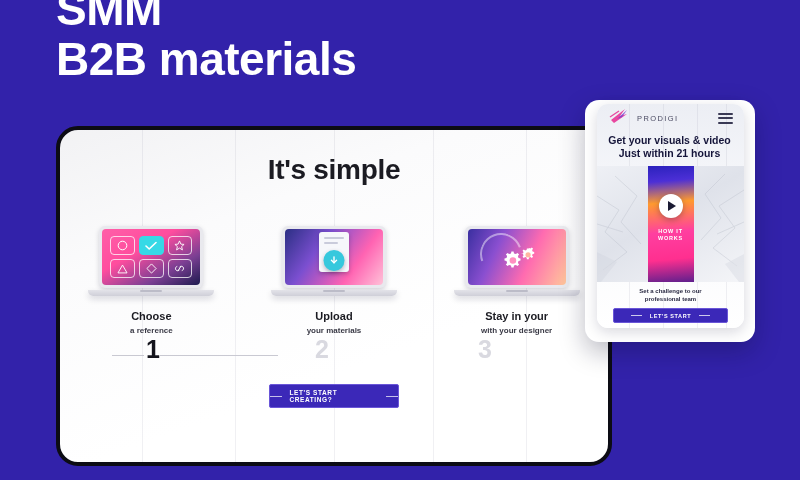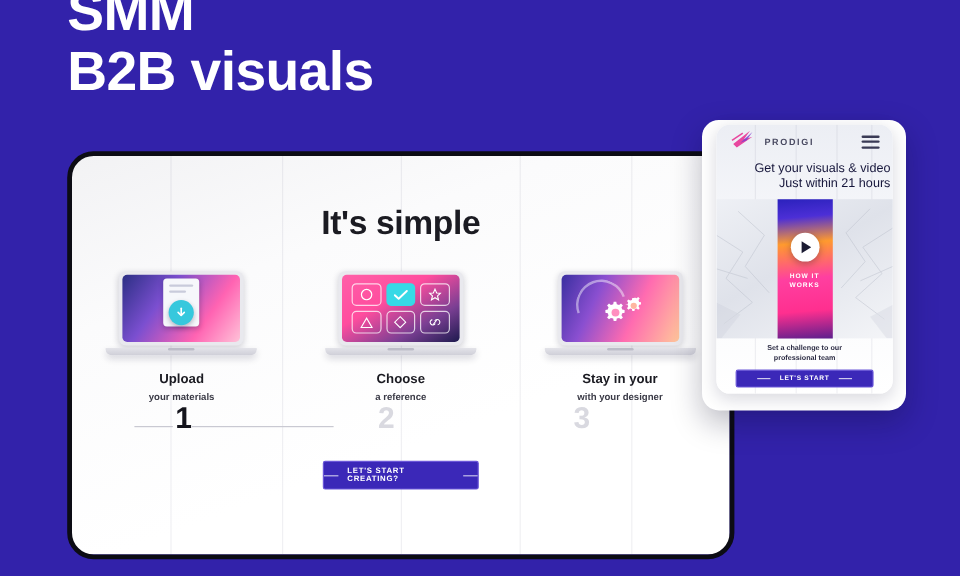--- a/index.html
+++ b/index.html
@@ -26,21 +26,21 @@
     border:4px solid #0c0c14; border-radius:22px;
     overflow:hidden;
   }
   .guides { position:absolute; inset:0; }
   .guides i {
     position:absolute; top:0; bottom:0; width:1px;
     background:rgba(140,140,160,.13);
   }
 
   .card-title {
-    position:absolute; left:0; right:0; top:40px;
+    position:absolute; left:0; right:0; top:24px;
     text-align:center; color:#1b1b22;
     font-size:28px; font-weight:700; letter-spacing:-0.3px;
   }
 
   
   .steps {
     position:absolute; left:0; right:0; top:96px;
     display:flex; justify-content:space-around; align-items:flex-start;
   }
   .step { width:150px; display:flex; flex-direction:column; align-items:center; }
@@ -148,27 +148,27 @@
     border-radius:11px; overflow:hidden;
     box-shadow:0 4px 14px rgba(10,10,50,.16);
   }
   .ph-guides { position:absolute; inset:0; }
   .ph-guides i { position:absolute; top:0; bottom:0; width:1px; background:rgba(130,130,160,.12); }
 
   .ph-bar {
     position:absolute; left:0; right:0; top:0; height:28px;
     display:flex; align-items:center; padding:0 11px; gap:7px;
   }
-  .brand { color:#4a4a62; font-size:7.5px; font-weight:700; letter-spacing:1.4px; }
+  .brand { color:#4a4a62; font-size:7.5px; font-weight:400; letter-spacing:1.4px; }
   .burger { margin-left:auto; display:flex; flex-direction:column; gap:2.5px; }
   .burger i { display:block; width:15px; height:2px; background:#3a3a55; border-radius:1px; }
 
   .ph-head {
-    position:absolute; left:0; right:2px; top:30px; text-align:right;
-    color:#15153a; font-size:10.5px; font-weight:400; line-height:13px;
+    position:absolute; left:0; right:2px; top:30px; text-align:center;
+    color:#15153a; font-size:10.5px; font-weight:700; line-height:13px;
   }
   .ph-hero {
     position:absolute; left:0; right:0; top:62px; height:116px; overflow:hidden;
     background:linear-gradient(150deg,#eef0f5 0%,#dfe2ea 45%,#f4f5f8 100%);
   }
   .crinkle { position:absolute; inset:0; opacity:.55; }
   .hero-phone {
     position:absolute; left:50%; transform:translateX(-50%); top:-8px;
     width:46px; height:132px; border-radius:7px;
     background:linear-gradient(175deg,#1b1bb0 0%,#4c2fd6 18%,#ff9a2e 34%,#ff3fa0 56%,#ff2f8f 76%,#2a1a8c 100%);
@@ -199,36 +199,82 @@
   }
   .ph-cta s { width:11px; height:1px; background:rgba(255,255,255,.75); display:block; text-decoration:none; }
 </style>
 </head>
 <body>
 
 <div class="stage">
 
   <div class="headline">
     <span>SMM</span>
-    <span class="l2">B2B visuals</span>
+    <span class="l2">B2B materials</span>
   </div>
 
   <div class="card">
 
     <div class="guides">
       <i style="left:15%"></i>
         <i style="left:32%"></i>
         <i style="left:50%"></i>
       <i style="left:68%"></i>
         <i style="left:85%"></i>
     </div>
 
     <div class="card-title">It's simple</div>
 
     <div class="steps">
+
+      <div class="step">
+        <div class="laptop">
+          <div class="lid">
+            <div class="screen scr1">
+              <div class="grid3">
+                <div class="cell">
+                  <svg width="11" height="11" viewBox="0 0 11 11">
+                      <circle cx="5.5" cy="5.5" r="4.3" fill="none" stroke="#fff" stroke-width="1"></circle>
+                    </svg>
+                </div>
+                <div class="cell on">
+                  <svg width="12" height="10" viewBox="0 0 12 10">
+                      <polyline points="1,5 4.2,8 11,1.5" fill="none" stroke="#fff" stroke-width="1.6" stroke-linecap="round" stroke-linejoin="round"></polyline>
+                    </svg>
+                </div>
+                <div class="cell">
+                  <svg width="11" height="11" viewBox="0 0 12 12">
+                      <polygon points="6,1 7.5,4.5 11,4.8 8.3,7.2 9.2,10.8 6,8.8 2.8,10.8 3.7,7.2 1,4.8 4.5,4.5" fill="none" stroke="#fff" stroke-width="1"></polygon>
+                    </svg>
+                </div>
+                <div class="cell">
+                  <svg width="11" height="10" viewBox="0 0 12 11">
+                      <polygon points="6,1.2 11,9.8 1,9.8" fill="none" stroke="#fff" stroke-width="1"></polygon>
+                    </svg>
+                </div>
+                <div class="cell">
+                  <svg width="11" height="11" viewBox="0 0 12 12">
+                      <polygon points="6,1 11,6 6,11 1,6" fill="none" stroke="#fff" stroke-width="1"></polygon>
+                    </svg>
+                </div>
+                <div class="cell">
+                  <svg width="13" height="11" viewBox="0 0 14 11">
+                      <path d="M5.5 7.5 L8.5 3.5" stroke="#fff" stroke-width="1" fill="none"></path>
+                      <path d="M4.6 3.2a2.4 2.4 0 1 0 2.6 3.4" stroke="#fff" stroke-width="1" fill="none"></path>
+                      <path d="M9.4 7.8a2.4 2.4 0 1 0-2.6-3.4" stroke="#fff" stroke-width="1" fill="none"></path>
+                    </svg>
+                </div>
+              </div>
+            </div>
+          </div>
+          <div class="base"></div>
+        </div>
+        <div class="step-title">Choose</div>
+        <div class="step-sub">a reference</div>
+      </div>
 
       <div class="step">
         <div class="laptop">
           <div class="lid">
             <div class="screen scr2">
               <div class="doc">
                 <i></i>
                   <i></i>
               </div>
               <div class="dlbtn">
@@ -236,66 +282,20 @@
                     <line x1="6" y1="2" x2="6" y2="8.4" stroke="#fff" stroke-width="1.5" stroke-linecap="round"></line>
                     <polyline points="3.2,5.8 6,8.6 8.8,5.8" fill="none" stroke="#fff" stroke-width="1.5" stroke-linecap="round" stroke-linejoin="round"></polyline>
                   </svg>
               </div>
             </div>
           </div>
           <div class="base"></div>
         </div>
         <div class="step-title">Upload</div>
         <div class="step-sub">your materials</div>
-      </div>
-
-      <div class="step">
-        <div class="laptop">
-          <div class="lid">
-            <div class="screen scr1">
-              <div class="grid3">
-                <div class="cell">
-                  <svg width="11" height="11" viewBox="0 0 11 11">
-                      <circle cx="5.5" cy="5.5" r="4.3" fill="none" stroke="#fff" stroke-width="1"></circle>
-                    </svg>
-                </div>
-                <div class="cell on">
-                  <svg width="12" height="10" viewBox="0 0 12 10">
-                      <polyline points="1,5 4.2,8 11,1.5" fill="none" stroke="#fff" stroke-width="1.6" stroke-linecap="round" stroke-linejoin="round"></polyline>
-                    </svg>
-                </div>
-                <div class="cell">
-                  <svg width="11" height="11" viewBox="0 0 12 12">
-                      <polygon points="6,1 7.5,4.5 11,4.8 8.3,7.2 9.2,10.8 6,8.8 2.8,10.8 3.7,7.2 1,4.8 4.5,4.5" fill="none" stroke="#fff" stroke-width="1"></polygon>
-                    </svg>
-                </div>
-                <div class="cell">
-                  <svg width="11" height="10" viewBox="0 0 12 11">
-                      <polygon points="6,1.2 11,9.8 1,9.8" fill="none" stroke="#fff" stroke-width="1"></polygon>
-                    </svg>
-                </div>
-                <div class="cell">
-                  <svg width="11" height="11" viewBox="0 0 12 12">
-                      <polygon points="6,1 11,6 6,11 1,6" fill="none" stroke="#fff" stroke-width="1"></polygon>
-                    </svg>
-                </div>
-                <div class="cell">
-                  <svg width="13" height="11" viewBox="0 0 14 11">
-                      <path d="M5.5 7.5 L8.5 3.5" stroke="#fff" stroke-width="1" fill="none"></path>
-                      <path d="M4.6 3.2a2.4 2.4 0 1 0 2.6 3.4" stroke="#fff" stroke-width="1" fill="none"></path>
-                      <path d="M9.4 7.8a2.4 2.4 0 1 0-2.6-3.4" stroke="#fff" stroke-width="1" fill="none"></path>
-                    </svg>
-                </div>
-              </div>
-            </div>
-          </div>
-          <div class="base"></div>
-        </div>
-        <div class="step-title">Choose</div>
-        <div class="step-sub">a reference</div>
       </div>
 
       <div class="step">
         <div class="laptop">
           <div class="lid">
             <div class="screen scr3">
               <div class="arc"></div>
               <div class="gears">
                 <svg width="44" height="34" viewBox="0 0 44 34">
                   <g fill="#ffffff">

